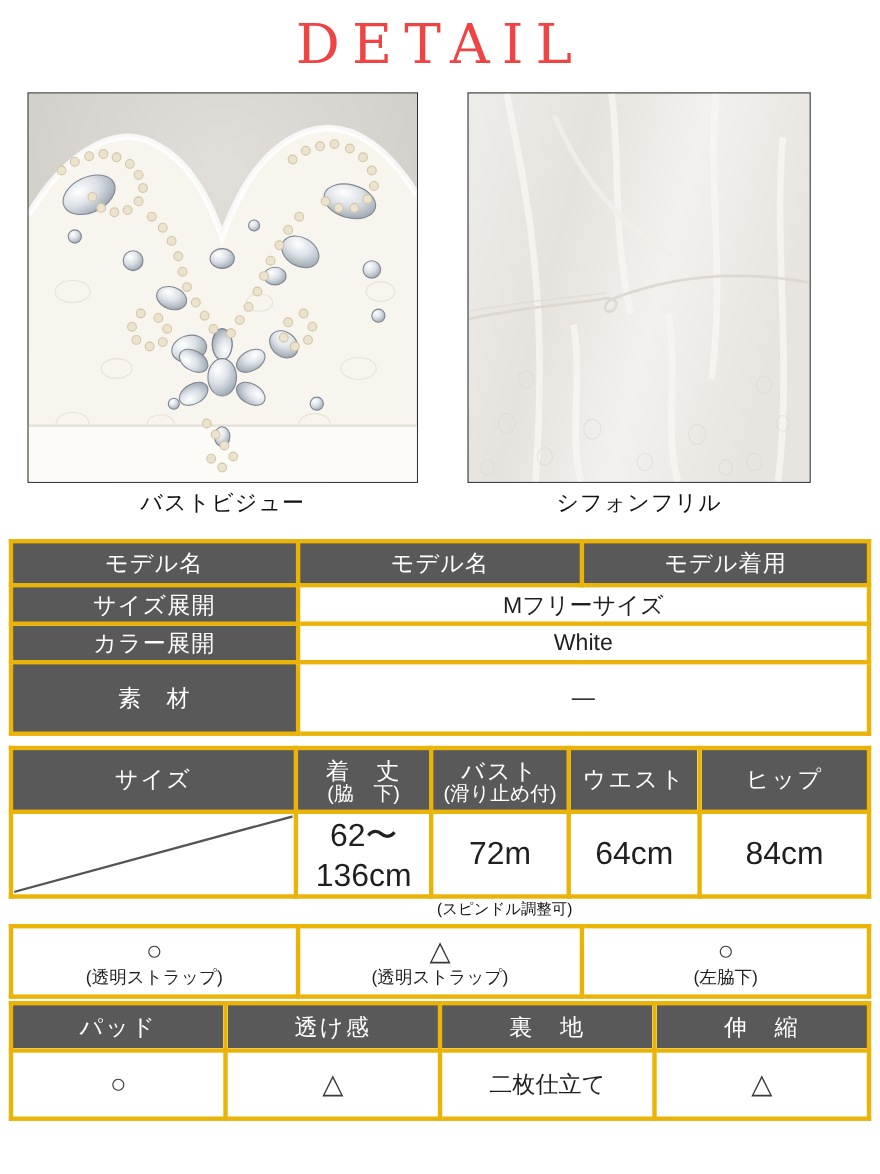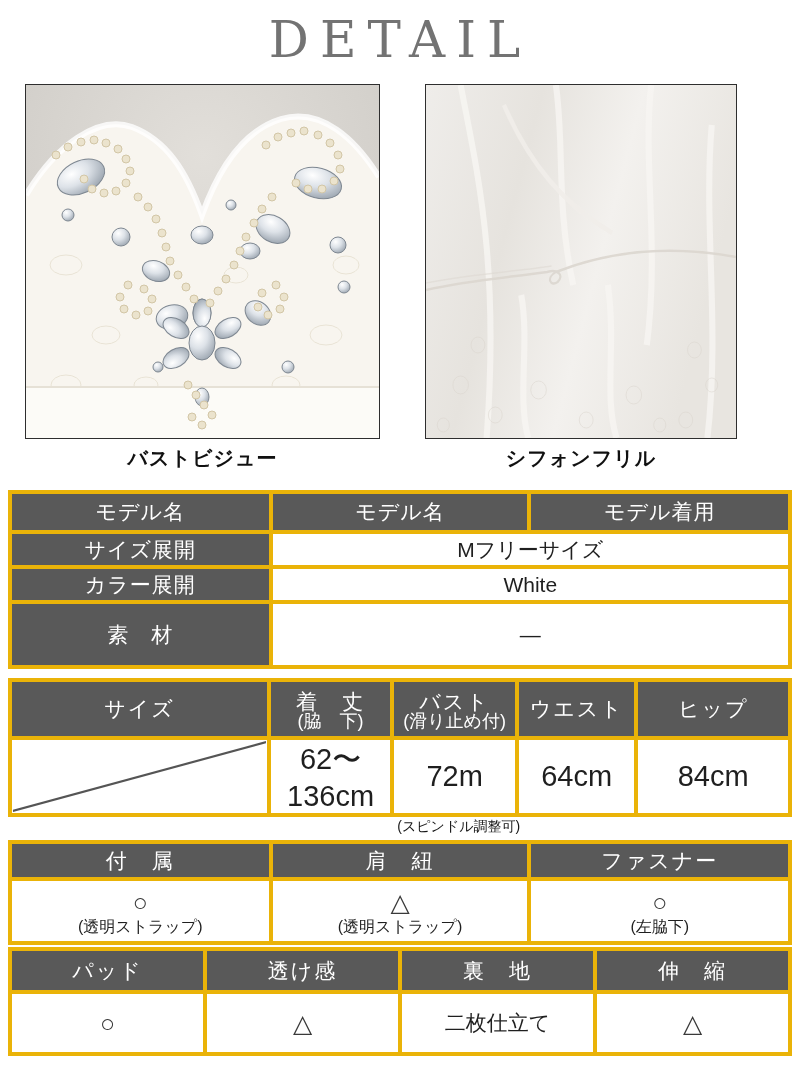--- a/index.html
+++ b/index.html
@@ -10,37 +10,37 @@
     font-family: "Liberation Sans", sans-serif;
     color: #1c1c1c;
   }
 
   
   .detail-title {
     height: 84px; line-height: 80px;
     text-align: center;
     font-family: "DejaVu Serif", "Liberation Serif", serif;
     font-size: 50px; letter-spacing: 11px;
-    color: #737373; font-weight: 500;
+    color: #ef4444; font-weight: 500;
   }
 
   
   .photos { display: flex; padding: 0 15px 0 25px; gap: 45px; }
   .photos figure { margin: 0; }
   .fig-left  { width: 355px; }
   .fig-right { width: 312px; }
   .photo {
     height: 355px; width: 100%;
     border: 1px solid #2e2e2e;
     overflow: hidden; background: #eceae6;
   }
   .photo svg { display: block; width: 100%; height: 100%; }
   figcaption {
     margin-top: 7px; text-align: center;
-    font-size: 20px; font-weight: bold; color: #101010;
+    font-size: 20px; font-weight: normal; color: #101010;
     letter-spacing: 1px; line-height: 24px;
   }
 
   
   table {
     width: 784px; margin-left: 8px; margin-right: 8px;
     border-collapse: collapse; table-layout: fixed;
   }
   th, td {
     border: 4px solid #eab308;
@@ -336,25 +336,20 @@
   <span class="size-note">(スピンドル調整可)</span>
 </div>
 
 <table class="t3">
   <colgroup>
       <col style="width:33.4%">
       <col style="width:33.2%">
       <col style="width:33.4%">
     </colgroup>
   <tbody>
-      <tr>
-    <th>付　属</th>
-    <th>肩　紐</th>
-    <th>ファスナー</th>
-  </tr>
   <tr>
     <td>
       <span class="sym">○</span>
       <span class="note">(透明ストラップ)</span>
     </td>
     <td>
       <span class="sym">△</span>
       <span class="note">(透明ストラップ)</span>
     </td>
     <td>

